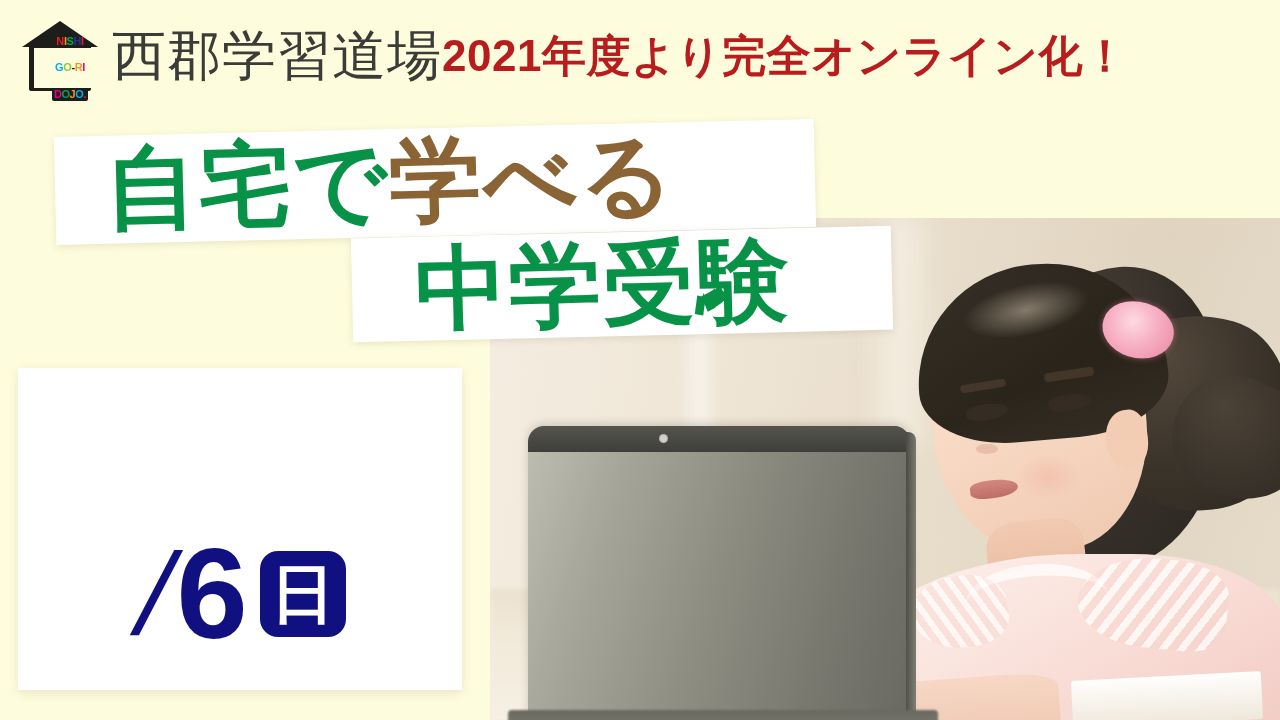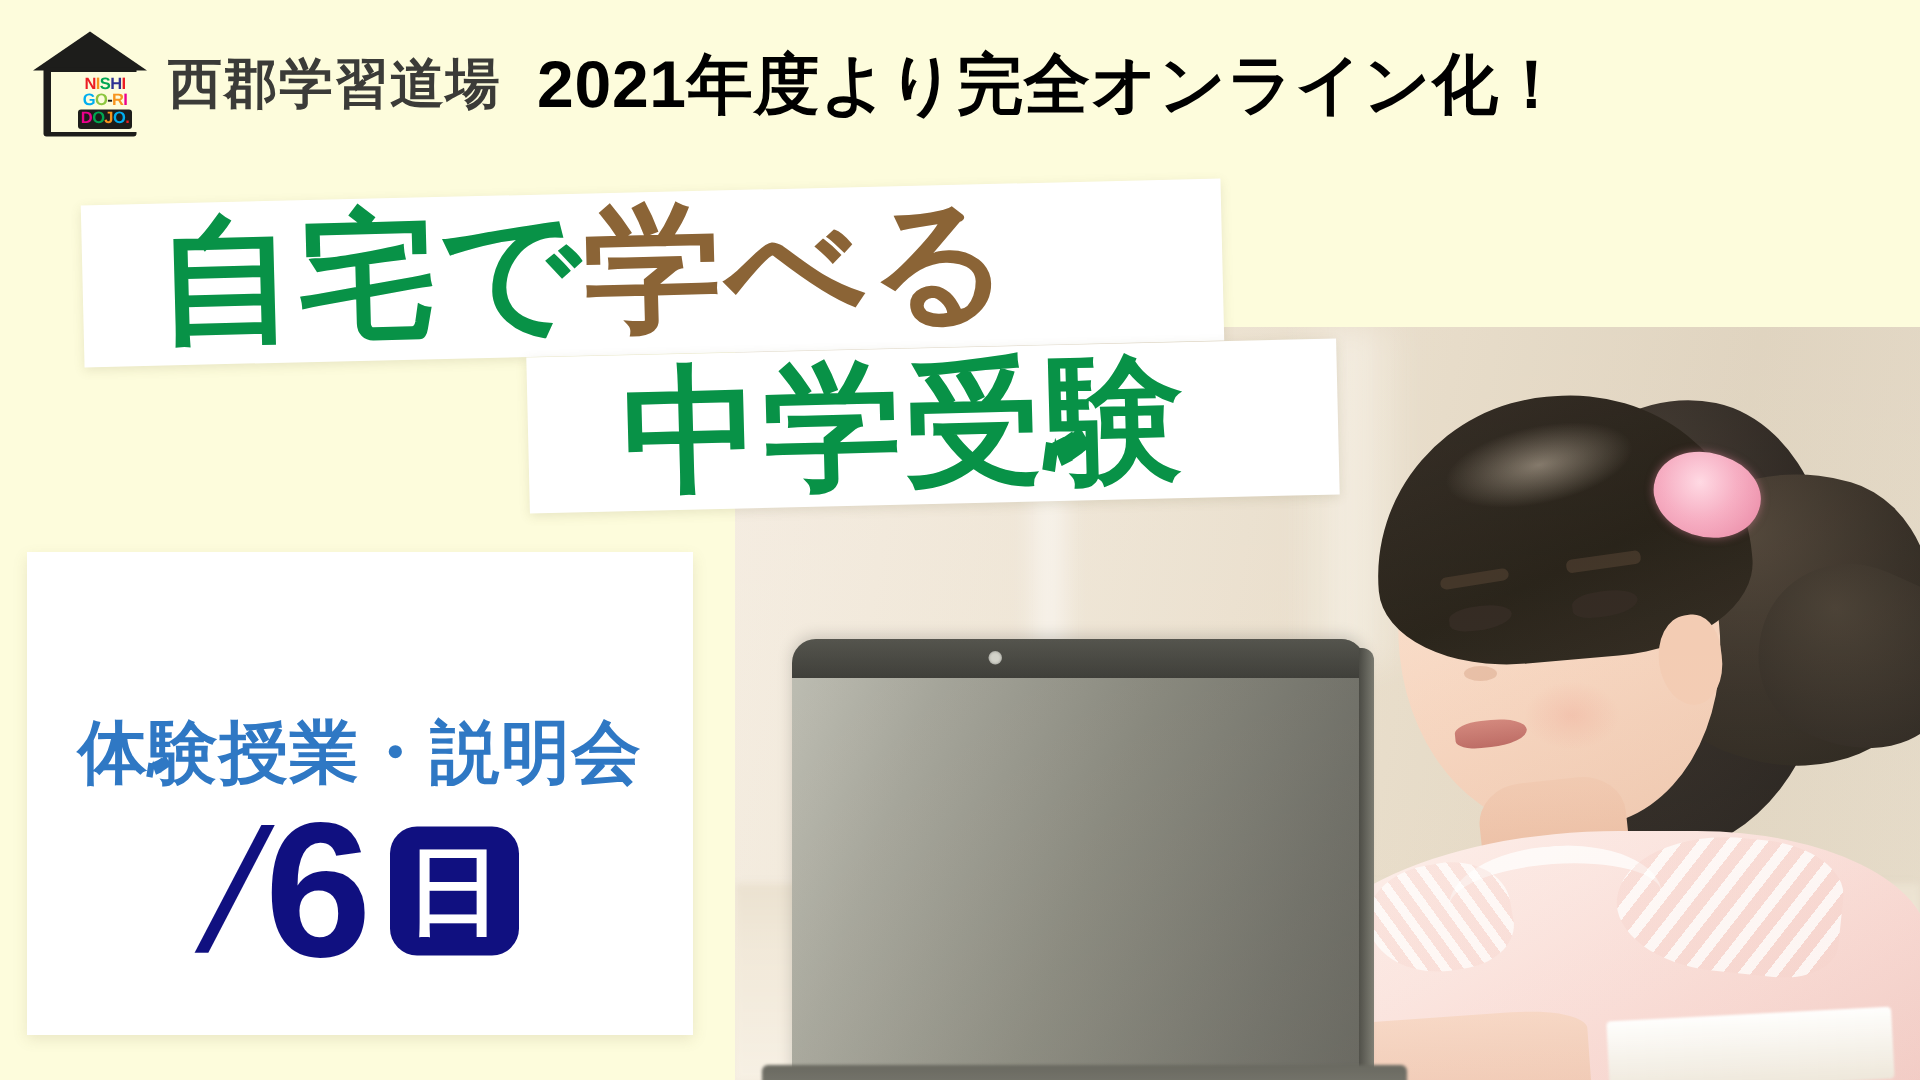--- a/index.html
+++ b/index.html
@@ -233,20 +233,21 @@
   }
   .logo-house .body{
     position:absolute; left:7px; top:24px; width:62px; height:46px;
     background:#1d1d1b; border-radius:2px;
   }
   .logo-house .inner{
     position:absolute; left:12px; top:27px; width:72px; height:40px;
     background:#fdfcdc;
     display:flex; flex-direction:column; align-items:center; justify-content:center;
     line-height:1;
+    gap:15px;
   }
   .logo-line{ font-size:11px; font-weight:700; letter-spacing:-.4px; white-space:nowrap;}
   .logo-line.l1 span:nth-child(1){color:#ec1c24;}
   .logo-line.l1 span:nth-child(2){color:#f7941e;}
   .logo-line.l1 span:nth-child(3){color:#00a651;}
   .logo-line.l1 span:nth-child(4){color:#2e3192;}
   .logo-line.l1 span:nth-child(5){color:#ec1c24;}
   .logo-line.l2 span:nth-child(1){color:#00aeef;}
   .logo-line.l2 span:nth-child(2){color:#8dc63f;}
   .logo-line.l2 span:nth-child(3){color:#1d1d1b;}
@@ -254,27 +255,27 @@
   .logo-line.l2 span:nth-child(5){color:#ec008c;}
   .logo-line.l3{ background:#1d1d1b; padding:1px 2px; border-radius:2px;}
   .logo-line.l3 span:nth-child(1){color:#ec008c;}
   .logo-line.l3 span:nth-child(2){color:#00a651;}
   .logo-line.l3 span:nth-child(3){color:#f7941e;}
   .logo-line.l3 span:nth-child(4){color:#00aeef;}
   .logo-line.l3 span:nth-child(5){color:#ec1c24;}
   .logo-line.l3 span:nth-child(6){color:#fff200;}
 
   .brand{
-    font-size:36px; font-weight:700; color:#3b3b38;
+    font-size:54px; font-weight:400; color:#3b3b38;
     margin-left:14px; letter-spacing:1px;
     white-space:nowrap;
   }
   .tagline{
-    font-size:44px; font-weight:700; color:#000000;
-    margin-left:24px; letter-spacing:.5px;
+    font-size:44px; font-weight:700; color:#b91c1c;
+    letter-spacing:.5px;
     white-space:nowrap;
   }
 
   
   .band{
     position:absolute;
     background:#ffffff;
     z-index:5;
     box-shadow:0 2px 7px rgba(120,110,70,.16);
   }
@@ -422,21 +423,20 @@
 
   <div class="band band1"></div>
   <div class="band band2"></div>
 
   <div class="headline hl1">
     <span class="green">自宅で</span><span class="brown">学べる</span>
   </div>
   <div class="headline hl2">中学受験</div>
 
   <div class="info-card">
-    <div class="subtitle">体験授業・説明会</div>
     <div class="date-row">
       <span class="date-slash">/</span>
       <span class="date-d">6</span>
       <span class="date-dow">日</span>
     </div>
   </div>
 
 </div>
 
 </body></html>

